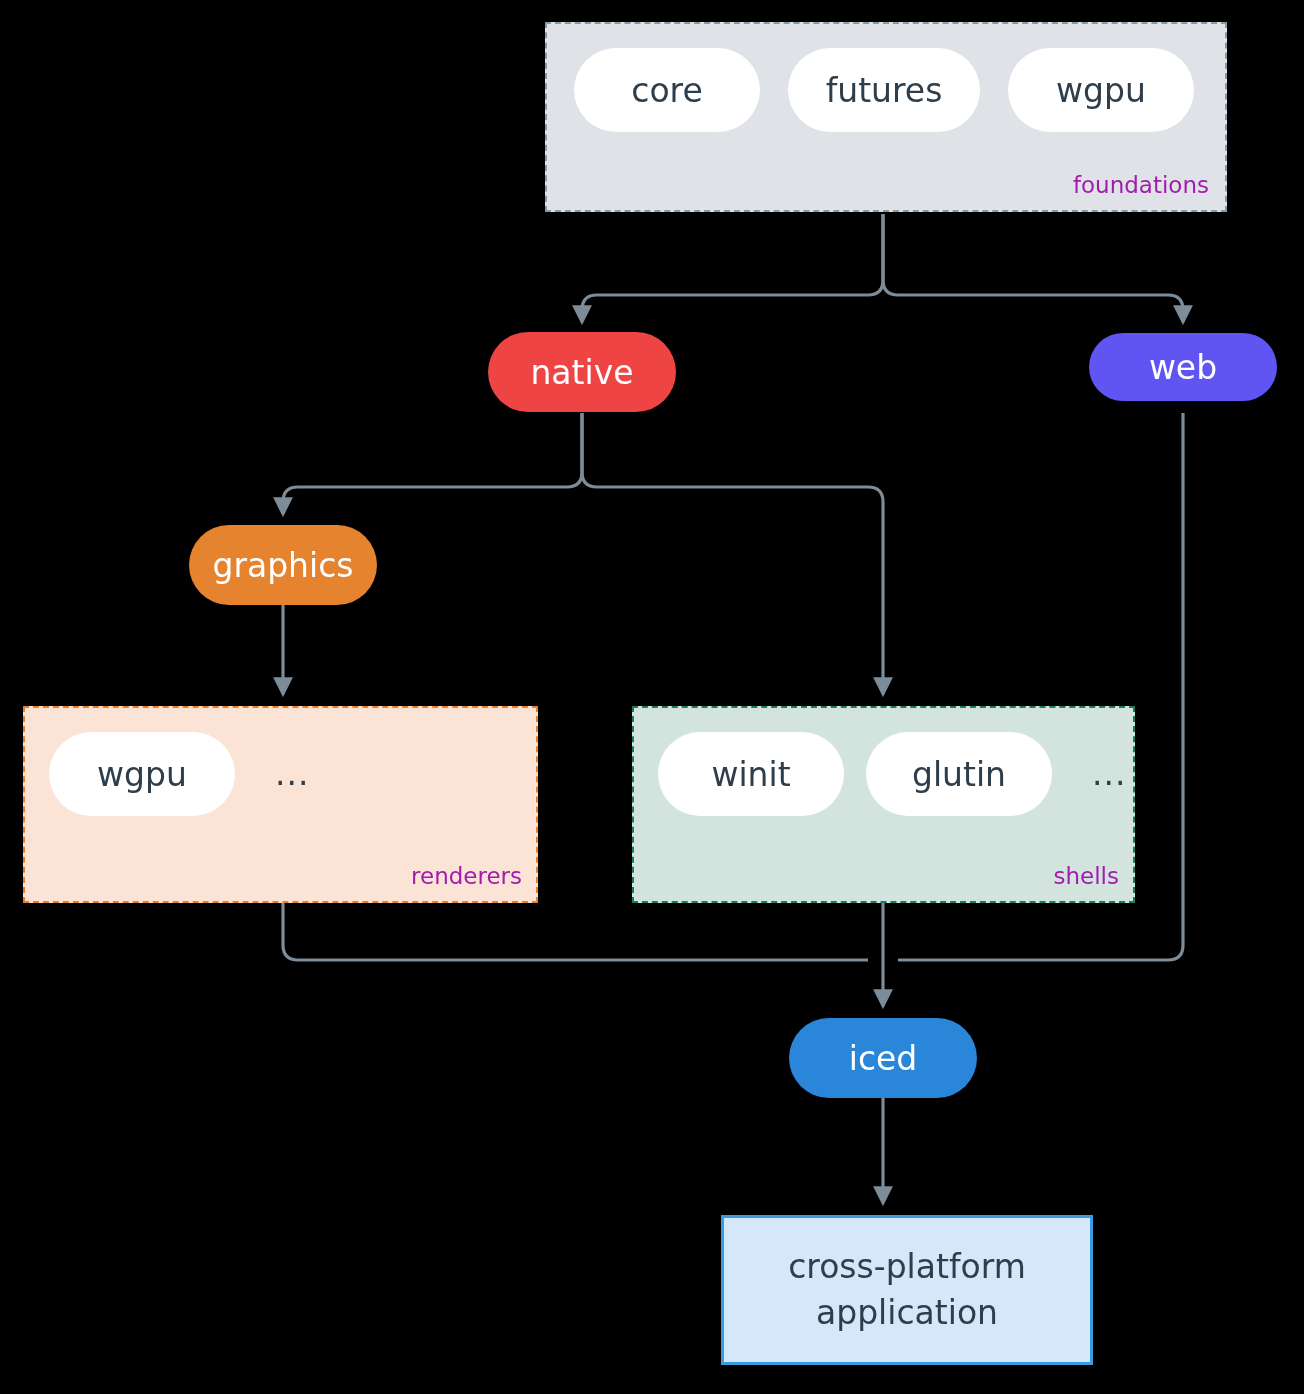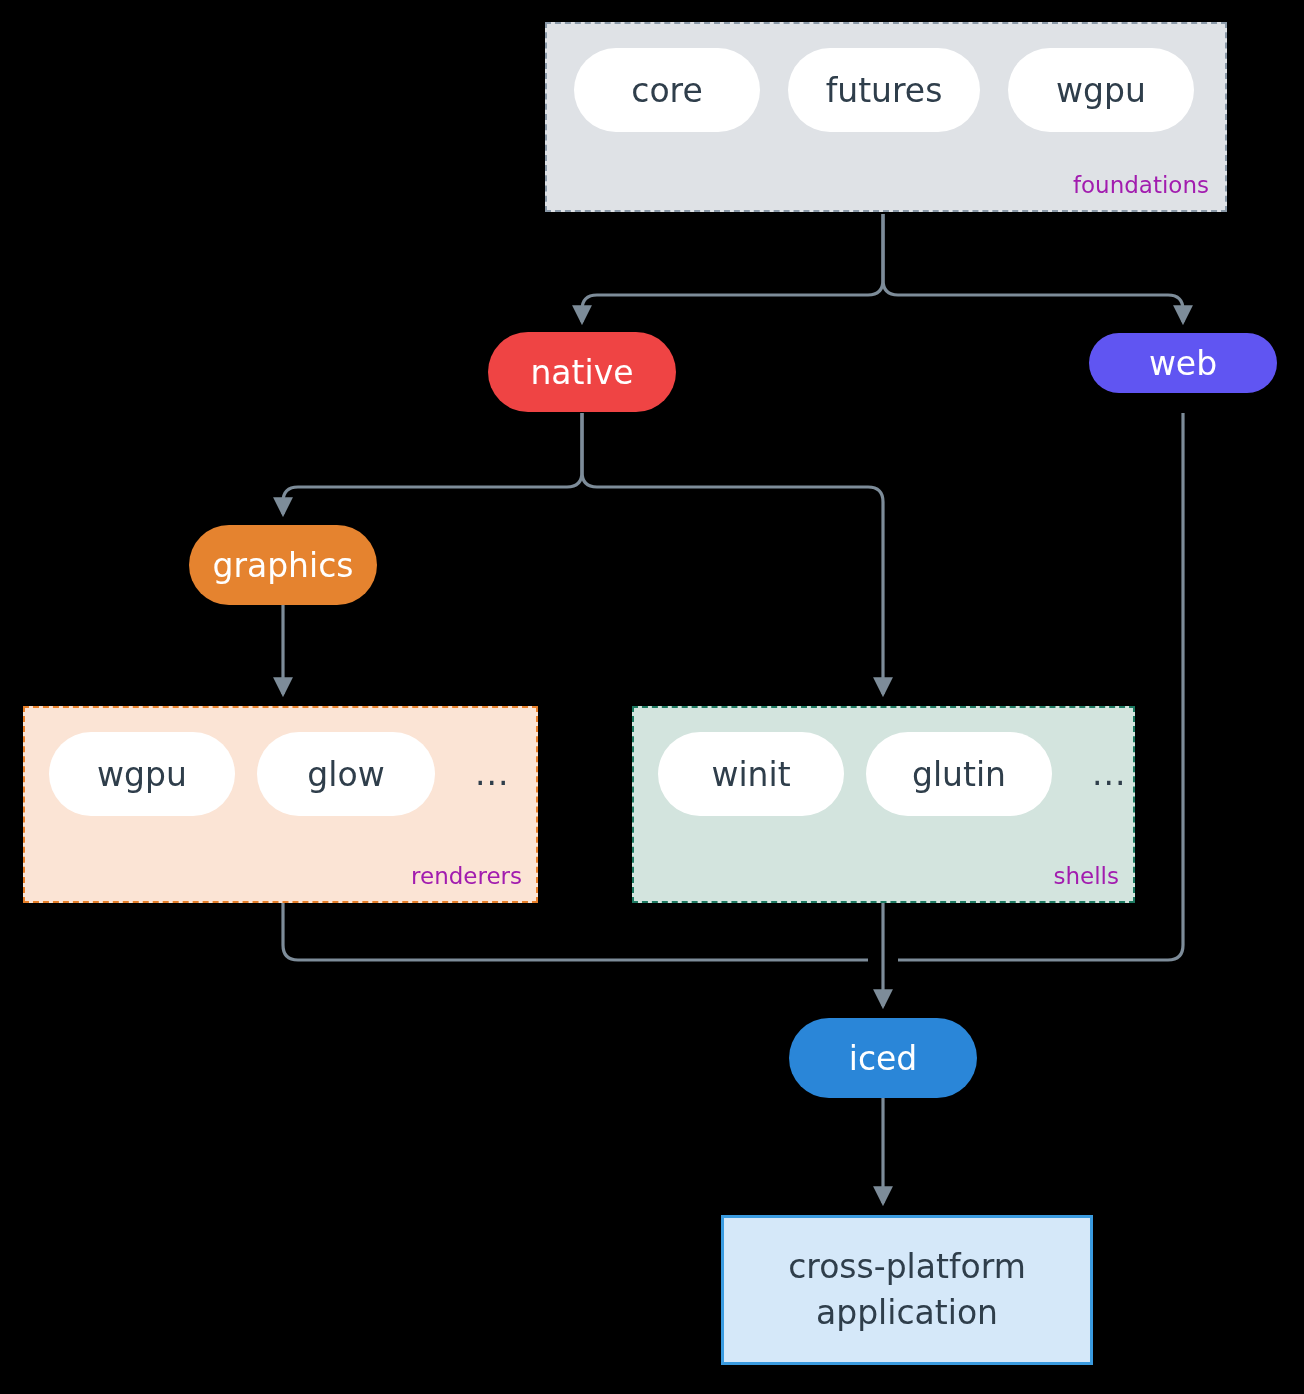--- a/index.html
+++ b/index.html
@@ -103,21 +103,21 @@
     left: 488px;
     top: 332px;
     width: 188px;
     height: 80px;
     background: #ef4444;
   }
   .node-web {
     left: 1089px;
     top: 333px;
     width: 188px;
-    height: 60px;
+    height: 68px;
     background: #6055f2;
   }
   .node-graphics {
     left: 189px;
     top: 525px;
     width: 188px;
     height: 80px;
     background: #e5832f;
   }
   .node-iced {
@@ -182,21 +182,20 @@
       <div class="pill-white" style="width:186px;">core</div>
       <div class="pill-white" style="width:192px;">futures</div>
       <div class="pill-white" style="width:186px;">wgpu</div>
     </div>
     <div class="group-label" style="right:16px; bottom:12px;">foundations</div>
   </div>
 
   <div class="group group-renderers">
     <div class="group-items" style="left:24px; top:24px; gap:22px;">
       <div class="pill-white" style="width:186px;">wgpu</div>
-      <div class="pill-white" style="width:178px;">glow</div>
       <div class="ellipsis">...</div>
     </div>
     <div class="group-label" style="right:14px; bottom:12px;">renderers</div>
   </div>
 
   <div class="group group-shells">
     <div class="group-items" style="left:24px; top:24px; gap:22px;">
       <div class="pill-white" style="width:186px;">winit</div>
       <div class="pill-white" style="width:186px;">glutin</div>
       <div class="ellipsis">...</div>

